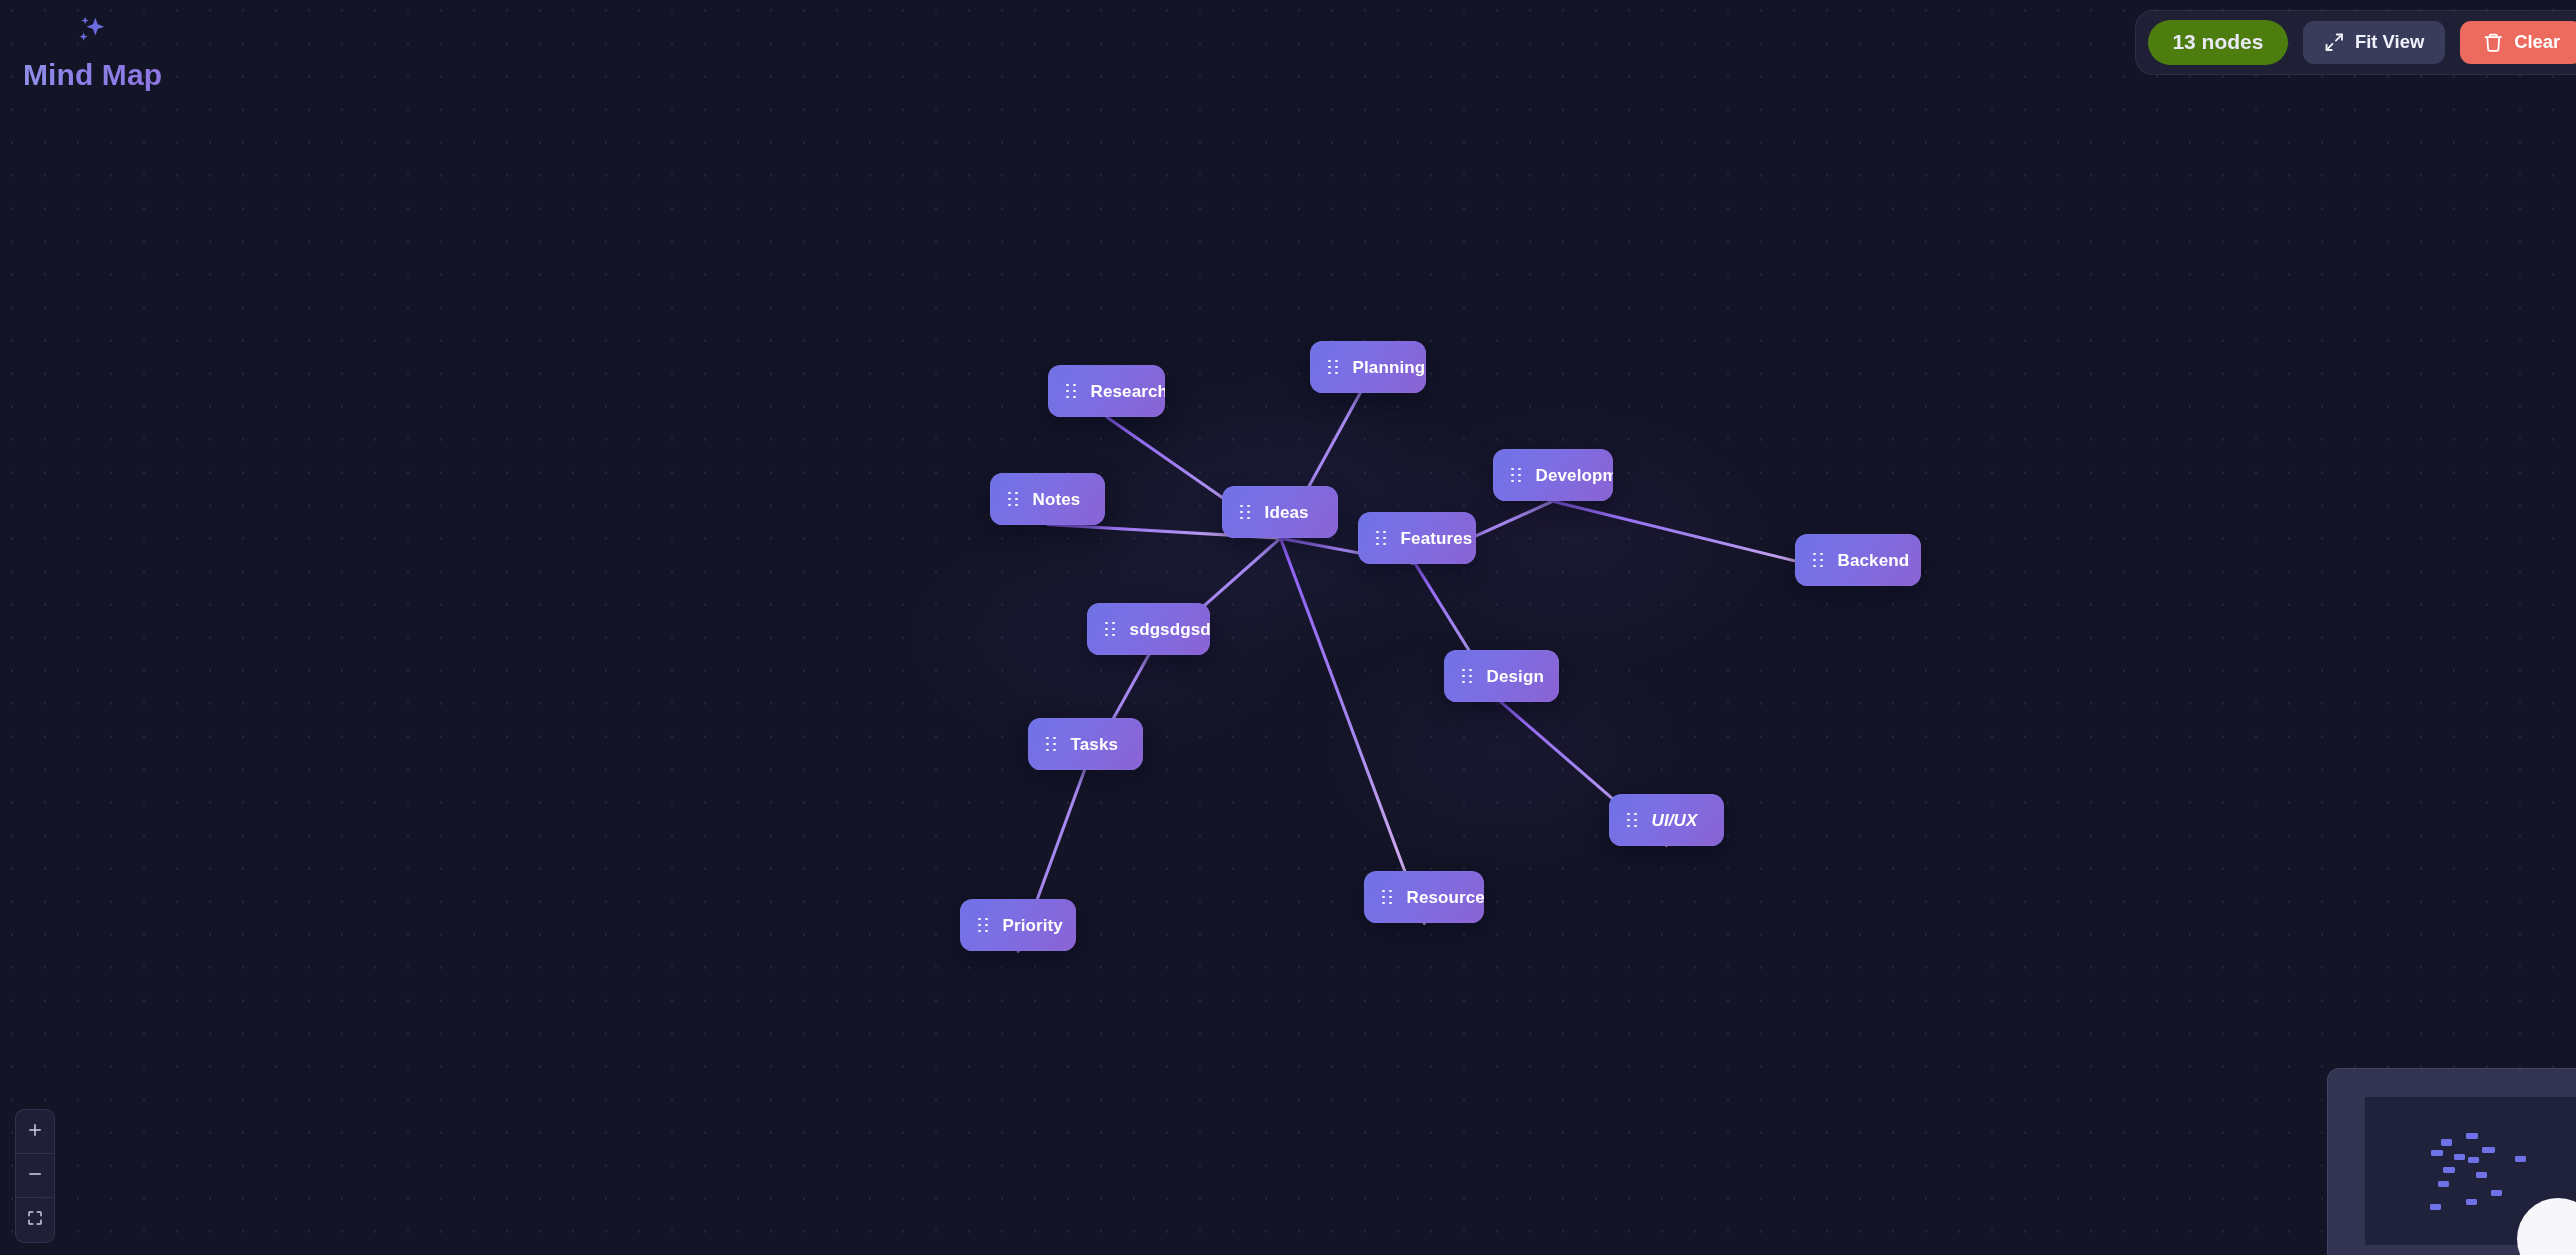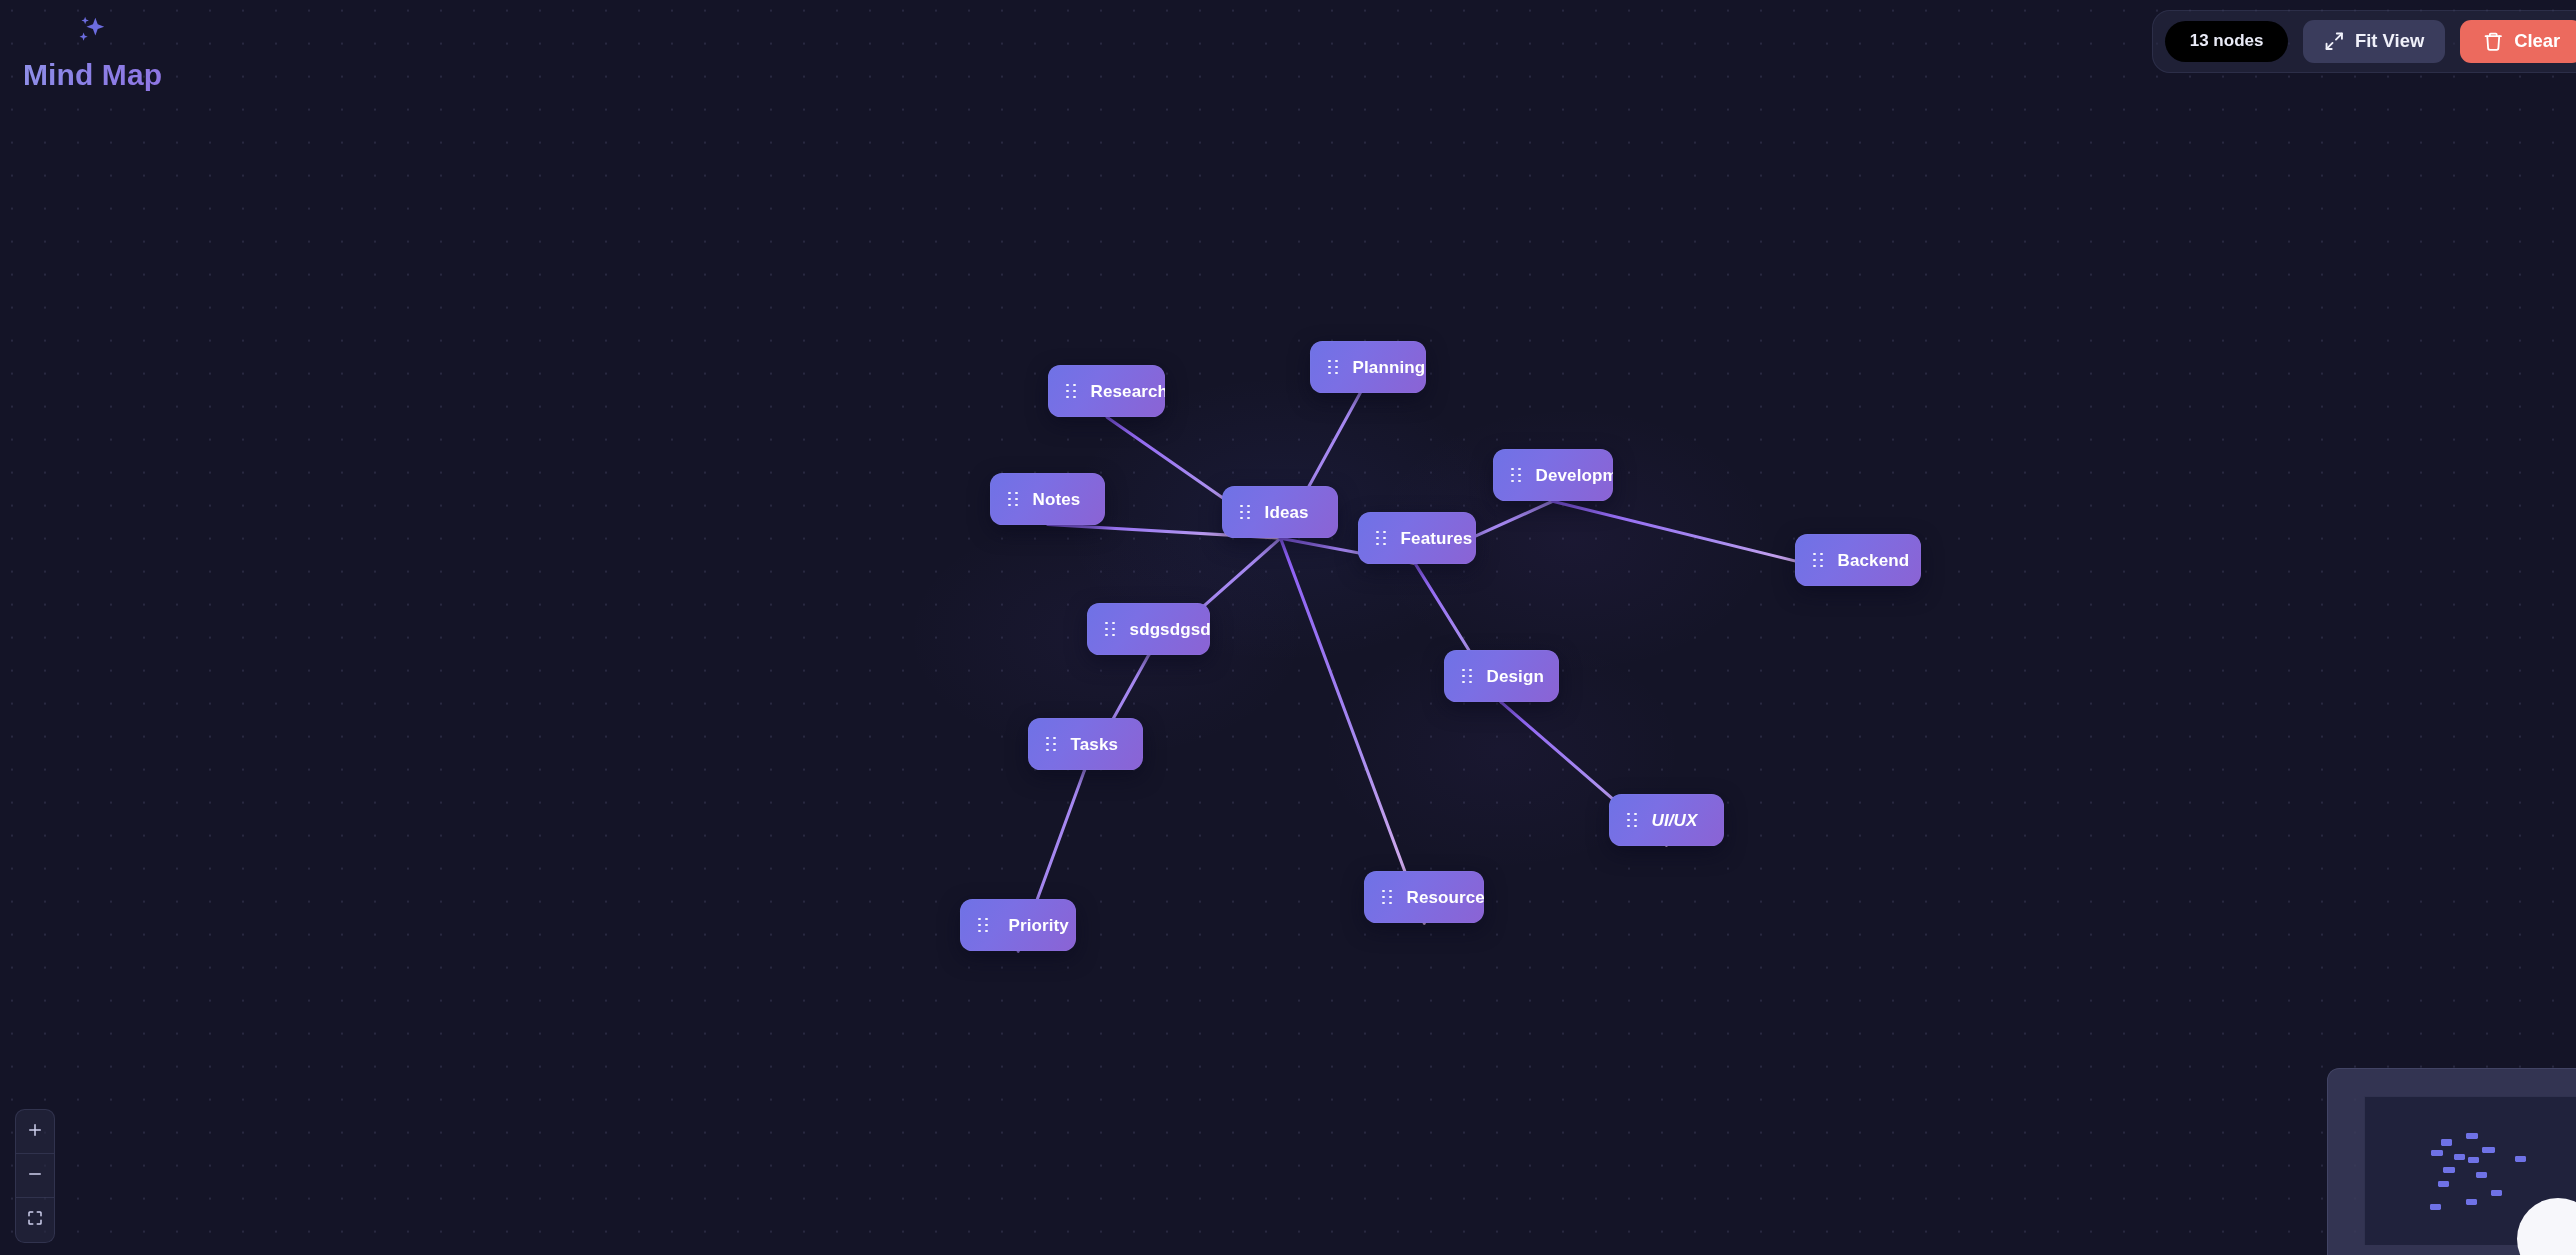--- a/index.html
+++ b/index.html
@@ -105,23 +105,23 @@
   #toolbar {
     position:absolute; top:9.6px; right:-20.5px;
     display:flex; align-items:center; gap:15px;
     background: rgba(40,42,68,0.55);
     border: 0.7px solid rgba(120,124,170,0.16);
     border-radius: 18px;
     padding: 9.6px 12.3px;
     z-index: 40;
   }
   #node-count-badge {
-    background:#000000;
+    background:#4d7c0f;
     color:#e9eaf6;
-    font-size:17px; font-weight:600;
+    font-size:21px; font-weight:600;
     border-radius: 682px;
     padding: 10.2px 24.6px;
     white-space:nowrap;
   }
   .tb-btn {
     display:flex; align-items:center; gap:11px;
     border:none; border-radius: 11px;
     font-size:18.4px; font-weight:700;
     padding: 10.2px 20.5px;
     white-space:nowrap; cursor:pointer;
@@ -338,21 +338,21 @@
         <span class="grip">
           <i></i>
           <i></i>
           <i></i>
           <i></i>
           <i></i>
           <i></i>
         </span>
         <span class="node-label">Resources</span>
       </div>
-      <div class="node" style="left: 960px; top: 899px; width: 116px; gap: 6px;">
+      <div class="node" style="left: 960px; top: 899px; width: 116px;">
         <span class="grip">
           <i></i>
           <i></i>
           <i></i>
           <i></i>
           <i></i>
           <i></i>
         </span>
         <span class="node-label">Priority</span>
       </div>

